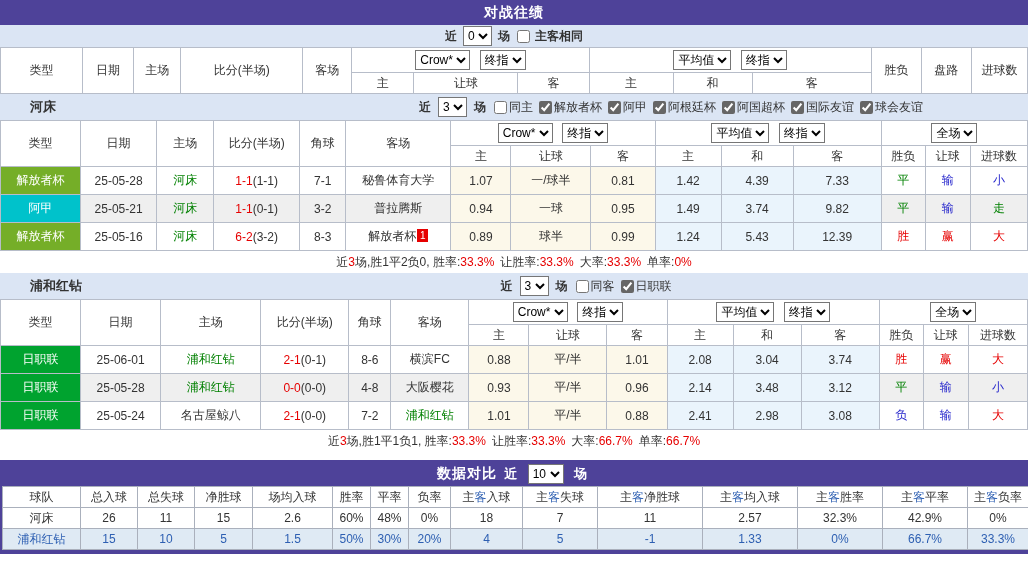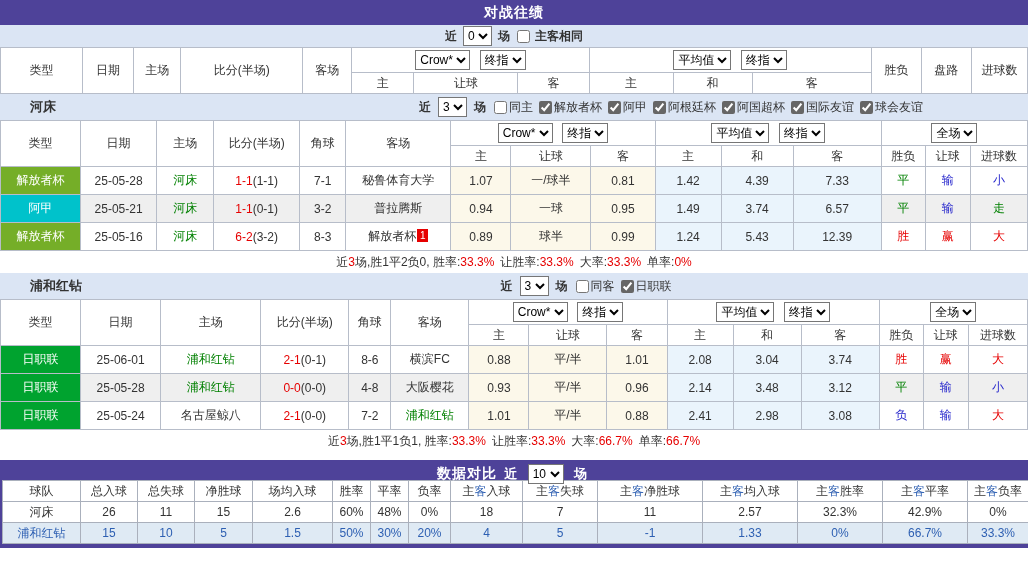--- a/index.html
+++ b/index.html
@@ -49,21 +49,21 @@
   .rc{display:inline-block;background:var(--red,#e60000);color:#fff;font-size:10px;line-height:13px;min-width:9px;padding:0 1px;margin-left:1px;vertical-align:1px;}
   .rc:empty{display:none;}
 
   .summary{height:22px;line-height:22px;text-align:center;background:#fff;}
   .summary .lbl{margin-left:6px;}
   .summary .val{color:var(--red,#e60000);}
   .gap{height:8px;background:#fff;}
 
   
   .compare-wrap{background:var(--purple,#4e4299);padding:0 2px 4px 2px;}
-  .bar3{height:20px;line-height:26px;}
+  .bar3{height:26px;line-height:26px;}
   .bar3 .nlbl{color:#fff;font-weight:bold;margin:0 4px;font-size:13px;}
   table.cmp{border-collapse:collapse;table-layout:fixed;width:1024px;background:#fff;}
   .cmp th,.cmp td{border:1px solid #aab0bc;text-align:center;padding:0;height:20px;overflow:hidden;white-space:nowrap;}
   .cmp th{background:#fff;font-weight:normal;color:#333;}
   .cmp th .p2{color:var(--cmp_blue,#2d5fb2);}
   .cmp tr.away-row td{color:var(--cmp_blue,#2d5fb2);background:var(--cmp_alt_bg,#dfeaf4);}
 </style>
 </head>
 <body>
 
@@ -237,21 +237,21 @@
         <td>25-05-21</td>
         <td class="txt-green">河床</td>
         <td><span class="sc">1-1</span><span>(0-1)</span></td>
         <td>3-2</td>
         <td>普拉腾斯</td>
         <td class="bg-odds">0.94</td>
         <td class="bg-odds">一球</td>
         <td class="bg-odds">0.95</td>
         <td class="bg-avg">1.49</td>
         <td class="bg-avg">3.74</td>
-        <td class="bg-avg">6.57</td>
+        <td class="bg-avg">9.82</td>
         <td class="txt-green">平</td>
         <td class="txt-blue">输</td>
         <td class="txt-green">走</td>
       </tr>
       <tr>
         <td class="t-green">解放者杯</td>
         <td>25-05-16</td>
         <td class="txt-green">河床</td>
         <td><span class="sc">6-2</span><span>(3-2)</span></td>
         <td>8-3</td>

